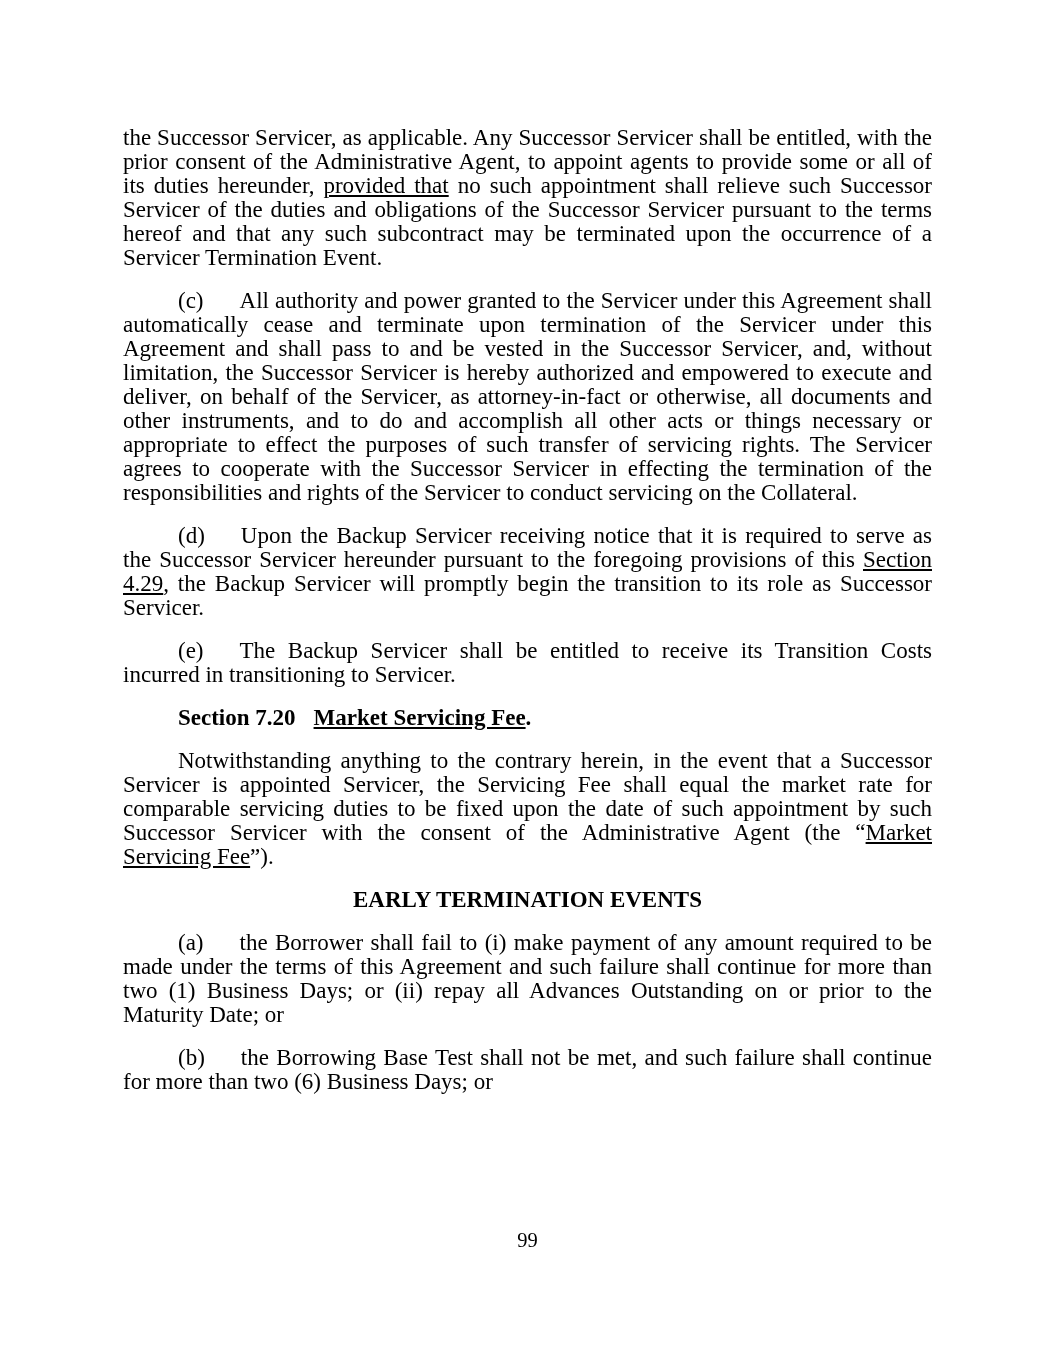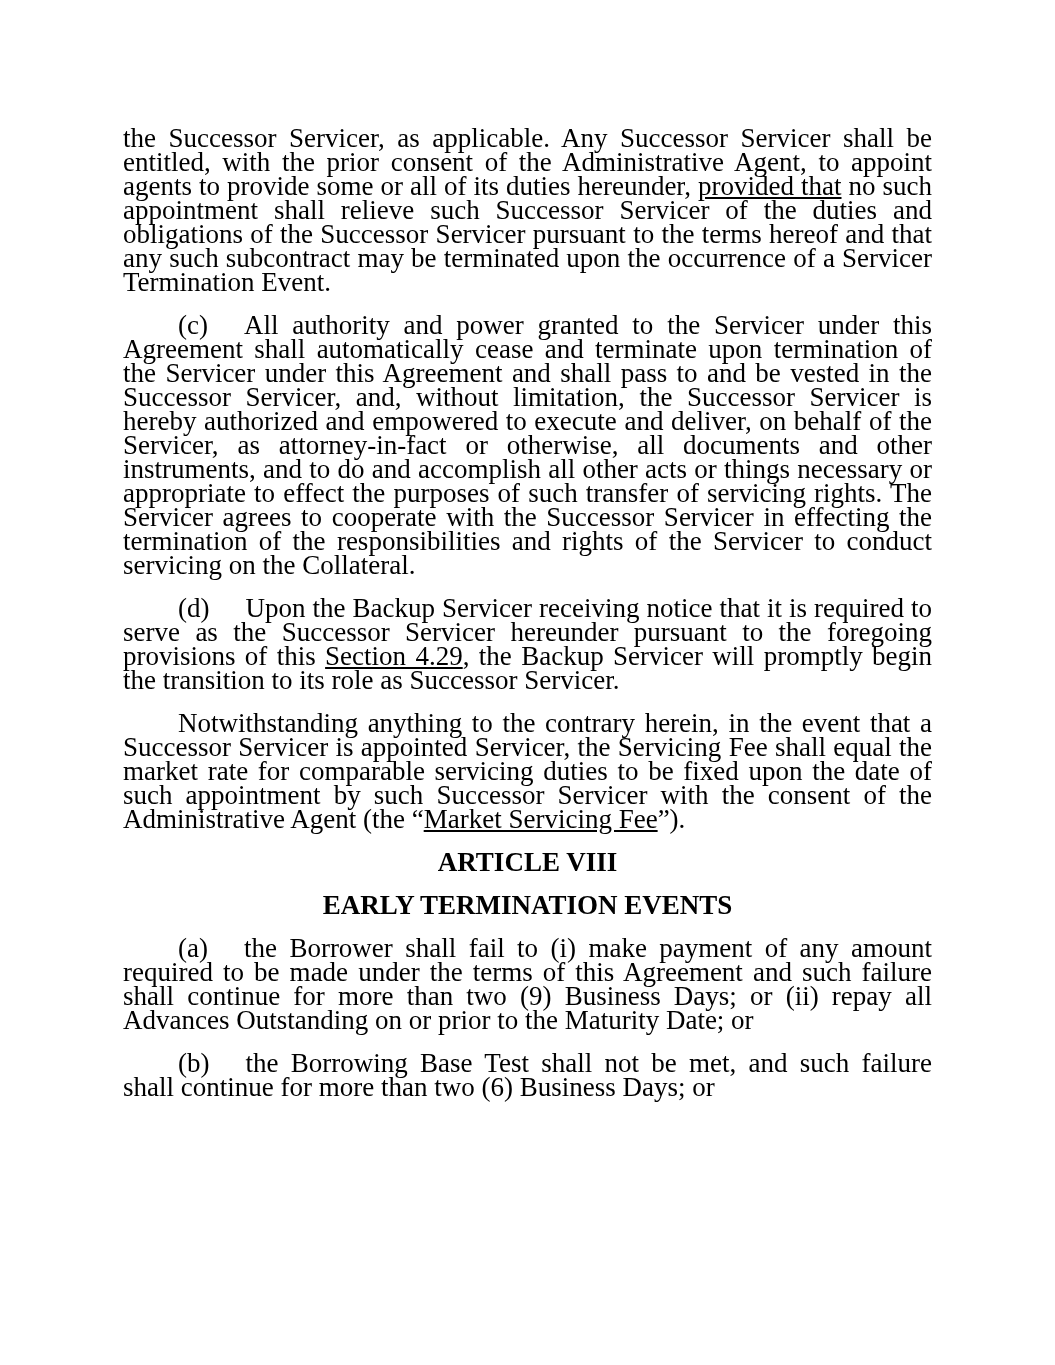--- a/index.html
+++ b/index.html
@@ -14,21 +14,21 @@
     overflow: hidden;
   }
   .content {
     position: absolute;
     left: 123px;
     top: 126px;
     width: 809px;
   }
   .para {
     margin: 0 0 19px 0;
-    font-size: 27px;
+    font-size: 23px;
     line-height: 24px;
     text-align: justify;
   }
   .indent { text-indent: 55px; }
   .tab  { display: inline-block; width: 36px; }
   .htab { display: inline-block; width: 18px; }
   .b { font-weight: bold; }
   .u { text-decoration: underline; }
   .center { text-align: center; text-indent: 0; }
   .footer {
@@ -46,29 +46,31 @@
 
 <div class="page">
   <div class="content">
 
     <p class="para"><span>the Successor Servicer, as applicable.  Any Successor Servicer shall be entitled, with the prior consent of the Administrative Agent, to appoint agents to provide some or all of its duties hereunder, </span><span class="u">provided that</span><span> no such appointment shall relieve such Successor Servicer of the duties and obligations of the Successor Servicer pursuant to the terms hereof and that any such subcontract may be terminated upon the occurrence of a Servicer Termination Event.</span></p>
 
     <p class="para indent"><span>(c)</span><span class="tab"></span><span>All authority and power granted to the Servicer under this Agreement shall automatically cease and terminate upon termination of the Servicer under this Agreement and shall pass to and be vested in the Successor Servicer, and, without limitation, the Successor Servicer is hereby authorized and empowered to execute and deliver, on behalf of the Servicer, as attorney-in-fact or otherwise, all documents and other instruments, and to do and accomplish all other acts or things necessary or appropriate to effect the purposes of such transfer of servicing rights.  The Servicer agrees to cooperate with the Successor Servicer in effecting the termination of the responsibilities and rights of the Servicer to conduct servicing on the Collateral.</span></p>
 
     <p class="para indent"><span>(d)</span><span class="tab"></span><span>Upon the Backup Servicer receiving notice that it is required to serve as the Successor Servicer hereunder pursuant to the foregoing provisions of this </span><span class="u">Section 4.29</span><span>, the Backup Servicer will promptly begin the transition to its role as Successor Servicer.</span></p>
 
+    <p class="para indent"><span>(e)</span><span class="tab"></span><span>The Backup Servicer shall be entitled to receive its Transition Costs incurred in transitioning to Servicer.</span></p>
 
+    <p class="para indent"><span class="b">Section 7.20</span><span class="htab"></span><span class="b u">Market Servicing Fee</span><span class="b">.</span></p>
 
     <p class="para indent"><span>Notwithstanding anything to the contrary herein, in the event that a Successor Servicer is appointed Servicer, the Servicing Fee shall equal the market rate for comparable servicing duties to be fixed upon the date of such appointment by such Successor Servicer with the consent of the Administrative Agent (the “</span><span class="u">Market Servicing Fee</span><span>”).</span></p>
 
-    <p class="para center b">ARTICLE VIII</p>
 
     <p class="para center b">EARLY TERMINATION EVENTS</p>
 
 
 
-    <p class="para indent"><span>(a)</span><span class="tab"></span><span>the Borrower shall fail to (i) make payment of any amount required to be made under the terms of this Agreement and such failure shall continue for more than two (9) Business Days; or (ii) repay all Advances Outstanding on or prior to the Maturity Date; or</span></p>
+    <p class="para indent"><span>(a)</span><span class="tab"></span><span>the Borrower shall fail to (i) make payment of any amount required to be made under the terms of this Agreement and such failure shall continue for more than two (1) Business Days; or (ii) repay all Advances Outstanding on or prior to the Maturity Date; or</span></p>
 
     <p class="para indent"><span>(b)</span><span class="tab"></span><span>the Borrowing Base Test shall not be met, and such failure shall continue for more than two (6) Business Days; or</span></p>
 
   </div>
 
+  <div class="footer">99</div>
 </div>
 
 </body></html>

